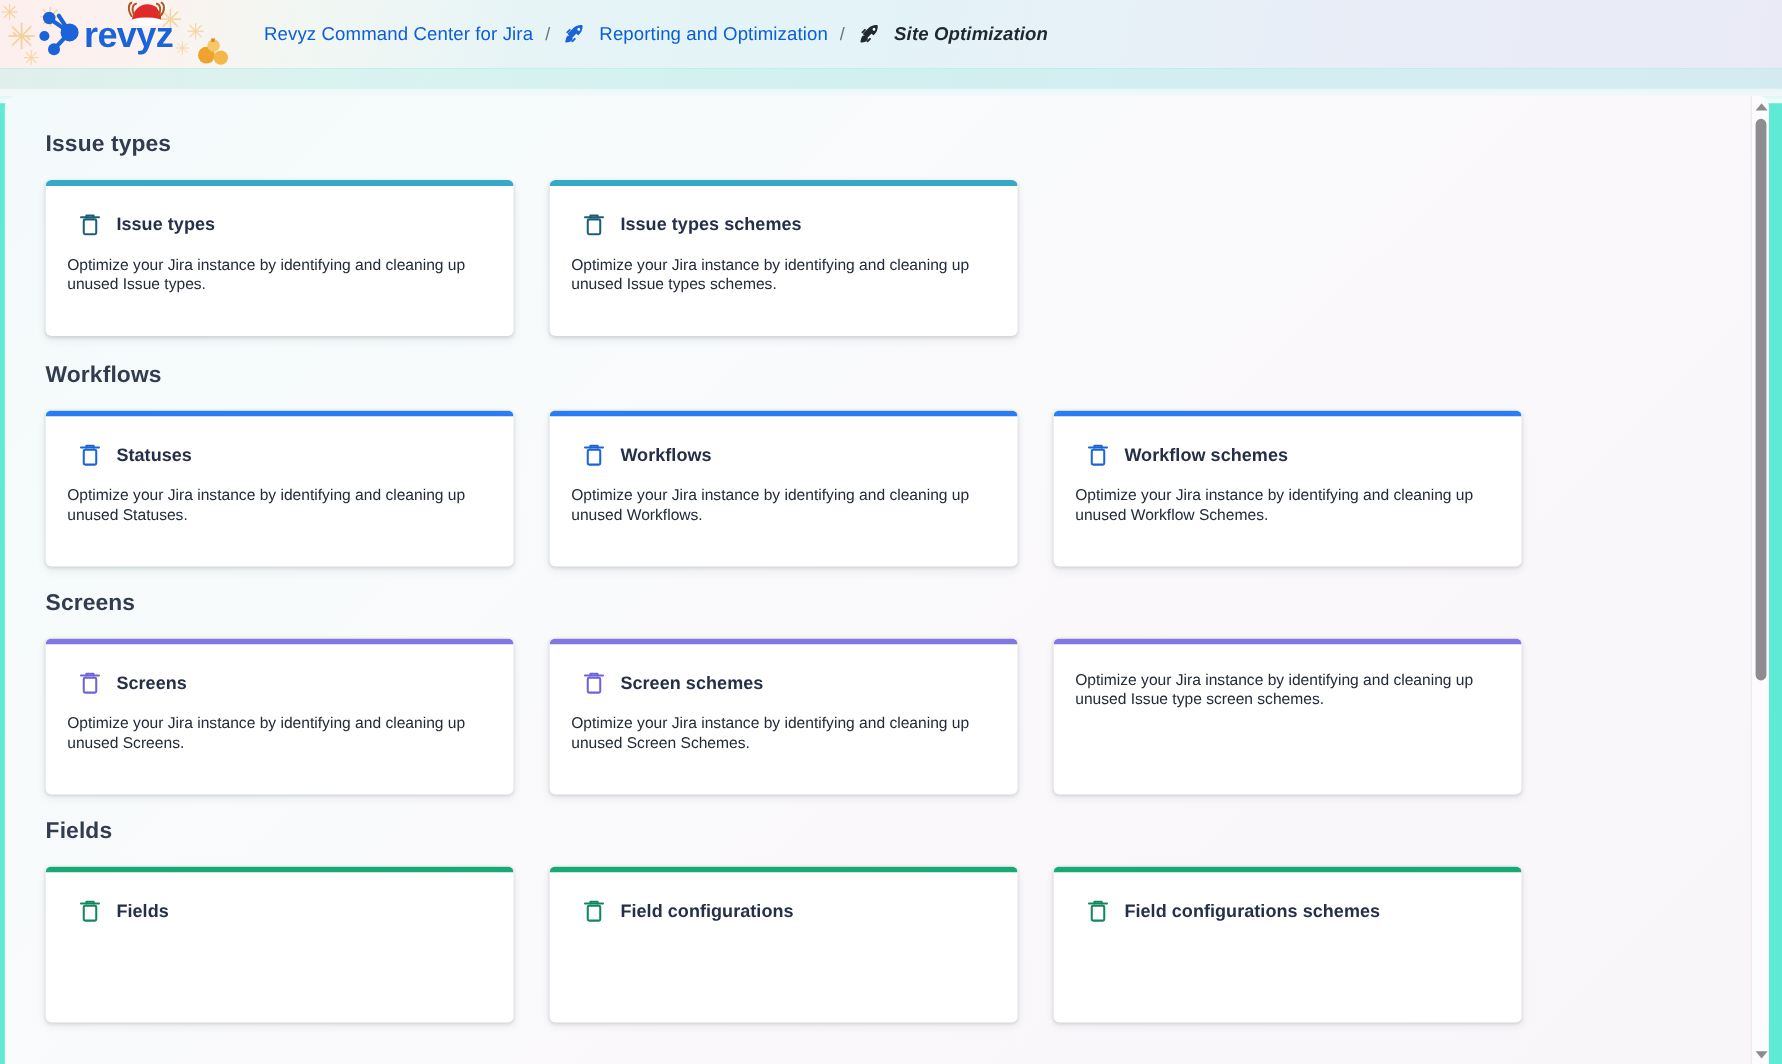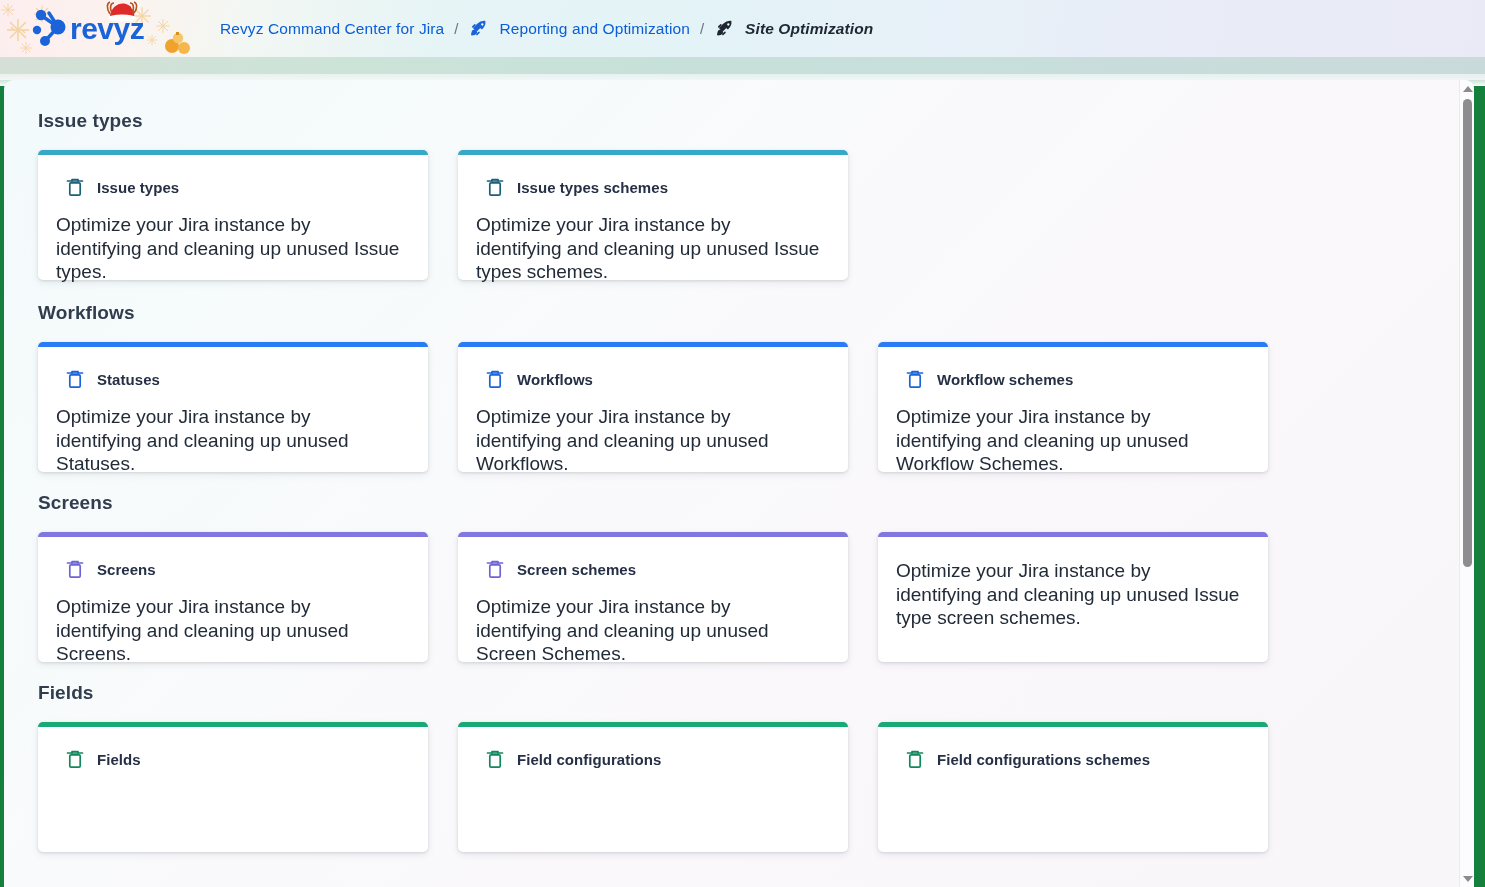--- a/index.html
+++ b/index.html
@@ -9,21 +9,21 @@
     height: 887px;
     overflow: hidden;
     font-family: "Liberation Sans", sans-serif;
     background: #ffffff;
   }
 
   .app {
     position: relative;
     width: 1485px;
     height: 887px;
-    background: #15803d;
+    background: #5eead4;
   }
 
   
   .header {
     position: relative;
     height: 57px;
     width: 1485px;
     display: flex;
     align-items: center;
     background: linear-gradient(100deg,
@@ -155,21 +155,21 @@
     margin-bottom: 16px;
     padding-left: 10px;
   }
   .card-title {
     font-size: 15px;
     font-weight: bold;
     color: #253046;
     letter-spacing: .05px;
   }
   .card-desc {
-    font-size: 19px;
+    font-size: 13px;
     color: #222b38;
     line-height: 1.24;
     padding-left: 0px;
     max-width: 345px;
   }
   .trash-icon { display: inline-flex; width: 18px; height: 20px; flex: 0 0 18px; }
 
   
   .row-issue .card   { height: 130px; }
   .row-wf .card      { height: 130px; }

